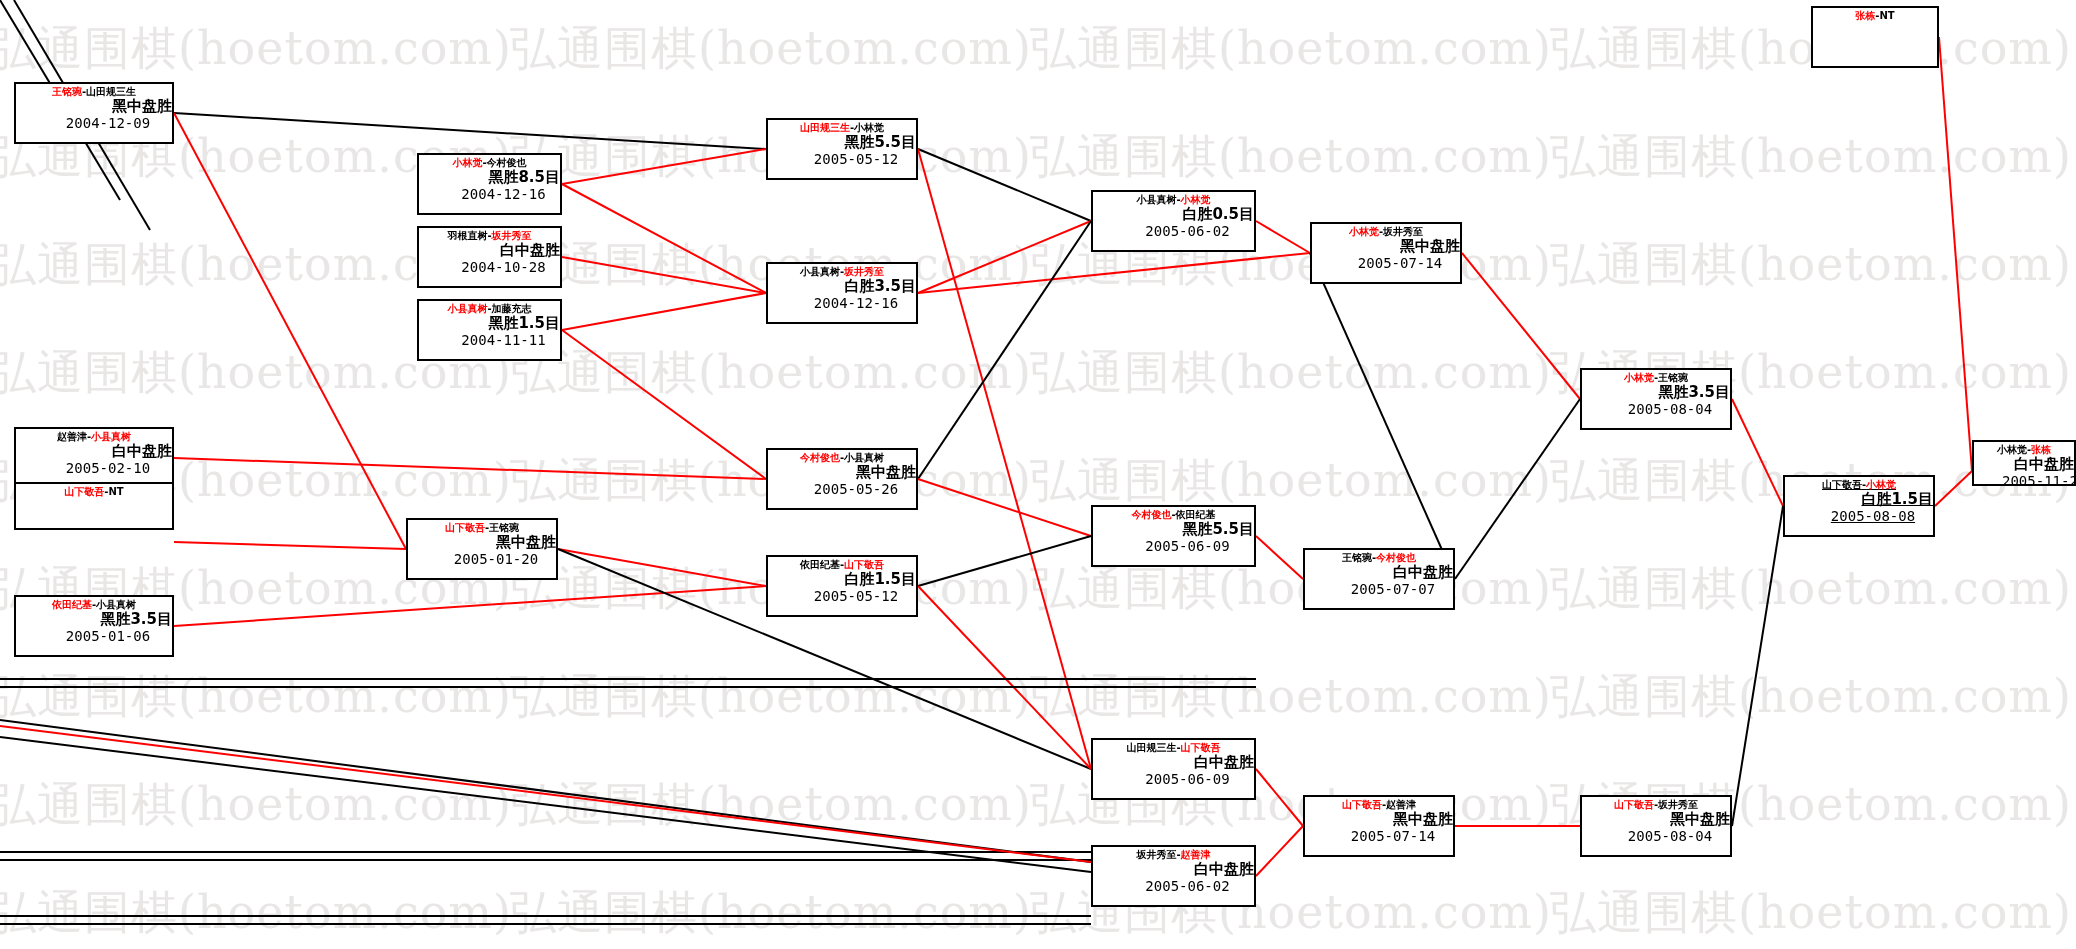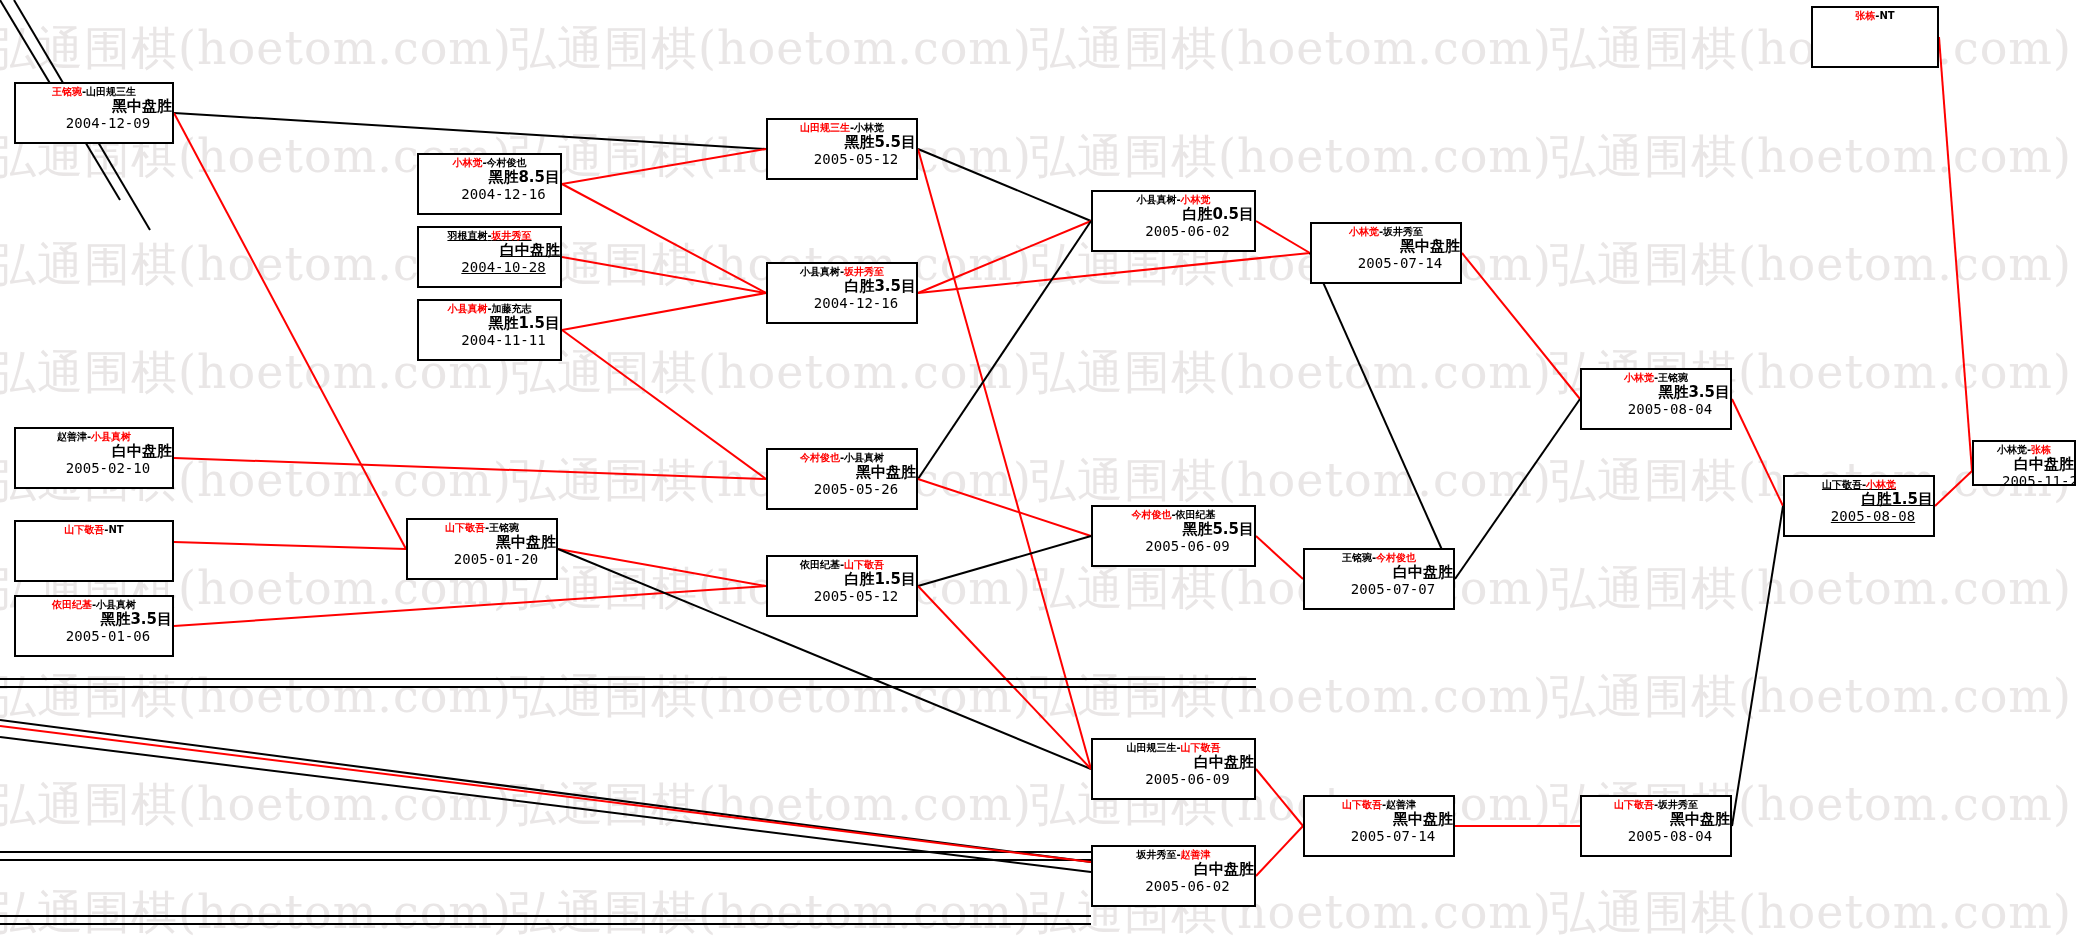--- a/index.html
+++ b/index.html
@@ -119,21 +119,21 @@
       <div class="node" style="left: 14px; top: 82px; width: 160px; height: 62px;">
         <span class="ln ln1"><span class="red">王铭琬</span><span class="blk">-</span><span class="blk">山田规三生</span></span>
         <span class="ln ln2 blk">黑中盘胜</span>
         <span class="ln ln3 blk">2004-12-09</span>
       </div>
       <div class="node" style="left: 417px; top: 153px; width: 145px; height: 62px;">
         <span class="ln ln1"><span class="red">小林觉</span><span class="blk">-</span><span class="blk">今村俊也</span></span>
         <span class="ln ln2 blk">黑胜8.5目</span>
         <span class="ln ln3 blk">2004-12-16</span>
       </div>
-      <div class="node" style="left: 417px; top: 226px; width: 145px; height: 62px; text-decoration: underline;">
+      <div class="node" style="left: 417px; top: 226px; width: 145px; height: 62px;">
         <span class="ln ln1"><span class="blk">羽根直树</span><span class="blk">-</span><span class="red">坂井秀至</span></span>
         <span class="ln ln2 blk">白中盘胜</span>
         <span class="ln ln3 blk">2004-10-28</span>
       </div>
       <div class="node" style="left: 417px; top: 299px; width: 145px; height: 62px;">
         <span class="ln ln1"><span class="red">小县真树</span><span class="blk">-</span><span class="blk">加藤充志</span></span>
         <span class="ln ln2 blk">黑胜1.5目</span>
         <span class="ln ln3 blk">2004-11-11</span>
       </div>
       <div class="node" style="left: 766px; top: 118px; width: 152px; height: 62px;">
@@ -144,21 +144,21 @@
       <div class="node" style="left: 766px; top: 262px; width: 152px; height: 62px;">
         <span class="ln ln1"><span class="blk">小县真树</span><span class="blk">-</span><span class="red">坂井秀至</span></span>
         <span class="ln ln2 blk">白胜3.5目</span>
         <span class="ln ln3 blk">2004-12-16</span>
       </div>
       <div class="node" style="left: 14px; top: 427px; width: 160px; height: 62px;">
         <span class="ln ln1"><span class="blk">赵善津</span><span class="blk">-</span><span class="red">小县真树</span></span>
         <span class="ln ln2 blk">白中盘胜</span>
         <span class="ln ln3 blk">2005-02-10</span>
       </div>
-      <div class="node" style="left: 14px; top: 520px; width: 160px; height: 62px;">
+      <div class="node" style="left: 14px; top: 482px; width: 160px; height: 48px;">
         <span class="ln ln1"><span class="red">山下敬吾</span><span class="blk">-</span><span class="blk">NT</span></span>
         <span class="ln ln2 blk"></span>
         <span class="ln ln3 blk"></span>
       </div>
       <div class="node" style="left: 14px; top: 595px; width: 160px; height: 62px;">
         <span class="ln ln1"><span class="red">依田纪基</span><span class="blk">-</span><span class="blk">小县真树</span></span>
         <span class="ln ln2 blk">黑胜3.5目</span>
         <span class="ln ln3 blk">2005-01-06</span>
       </div>
       <div class="node" style="left: 406px; top: 518px; width: 152px; height: 62px;">

